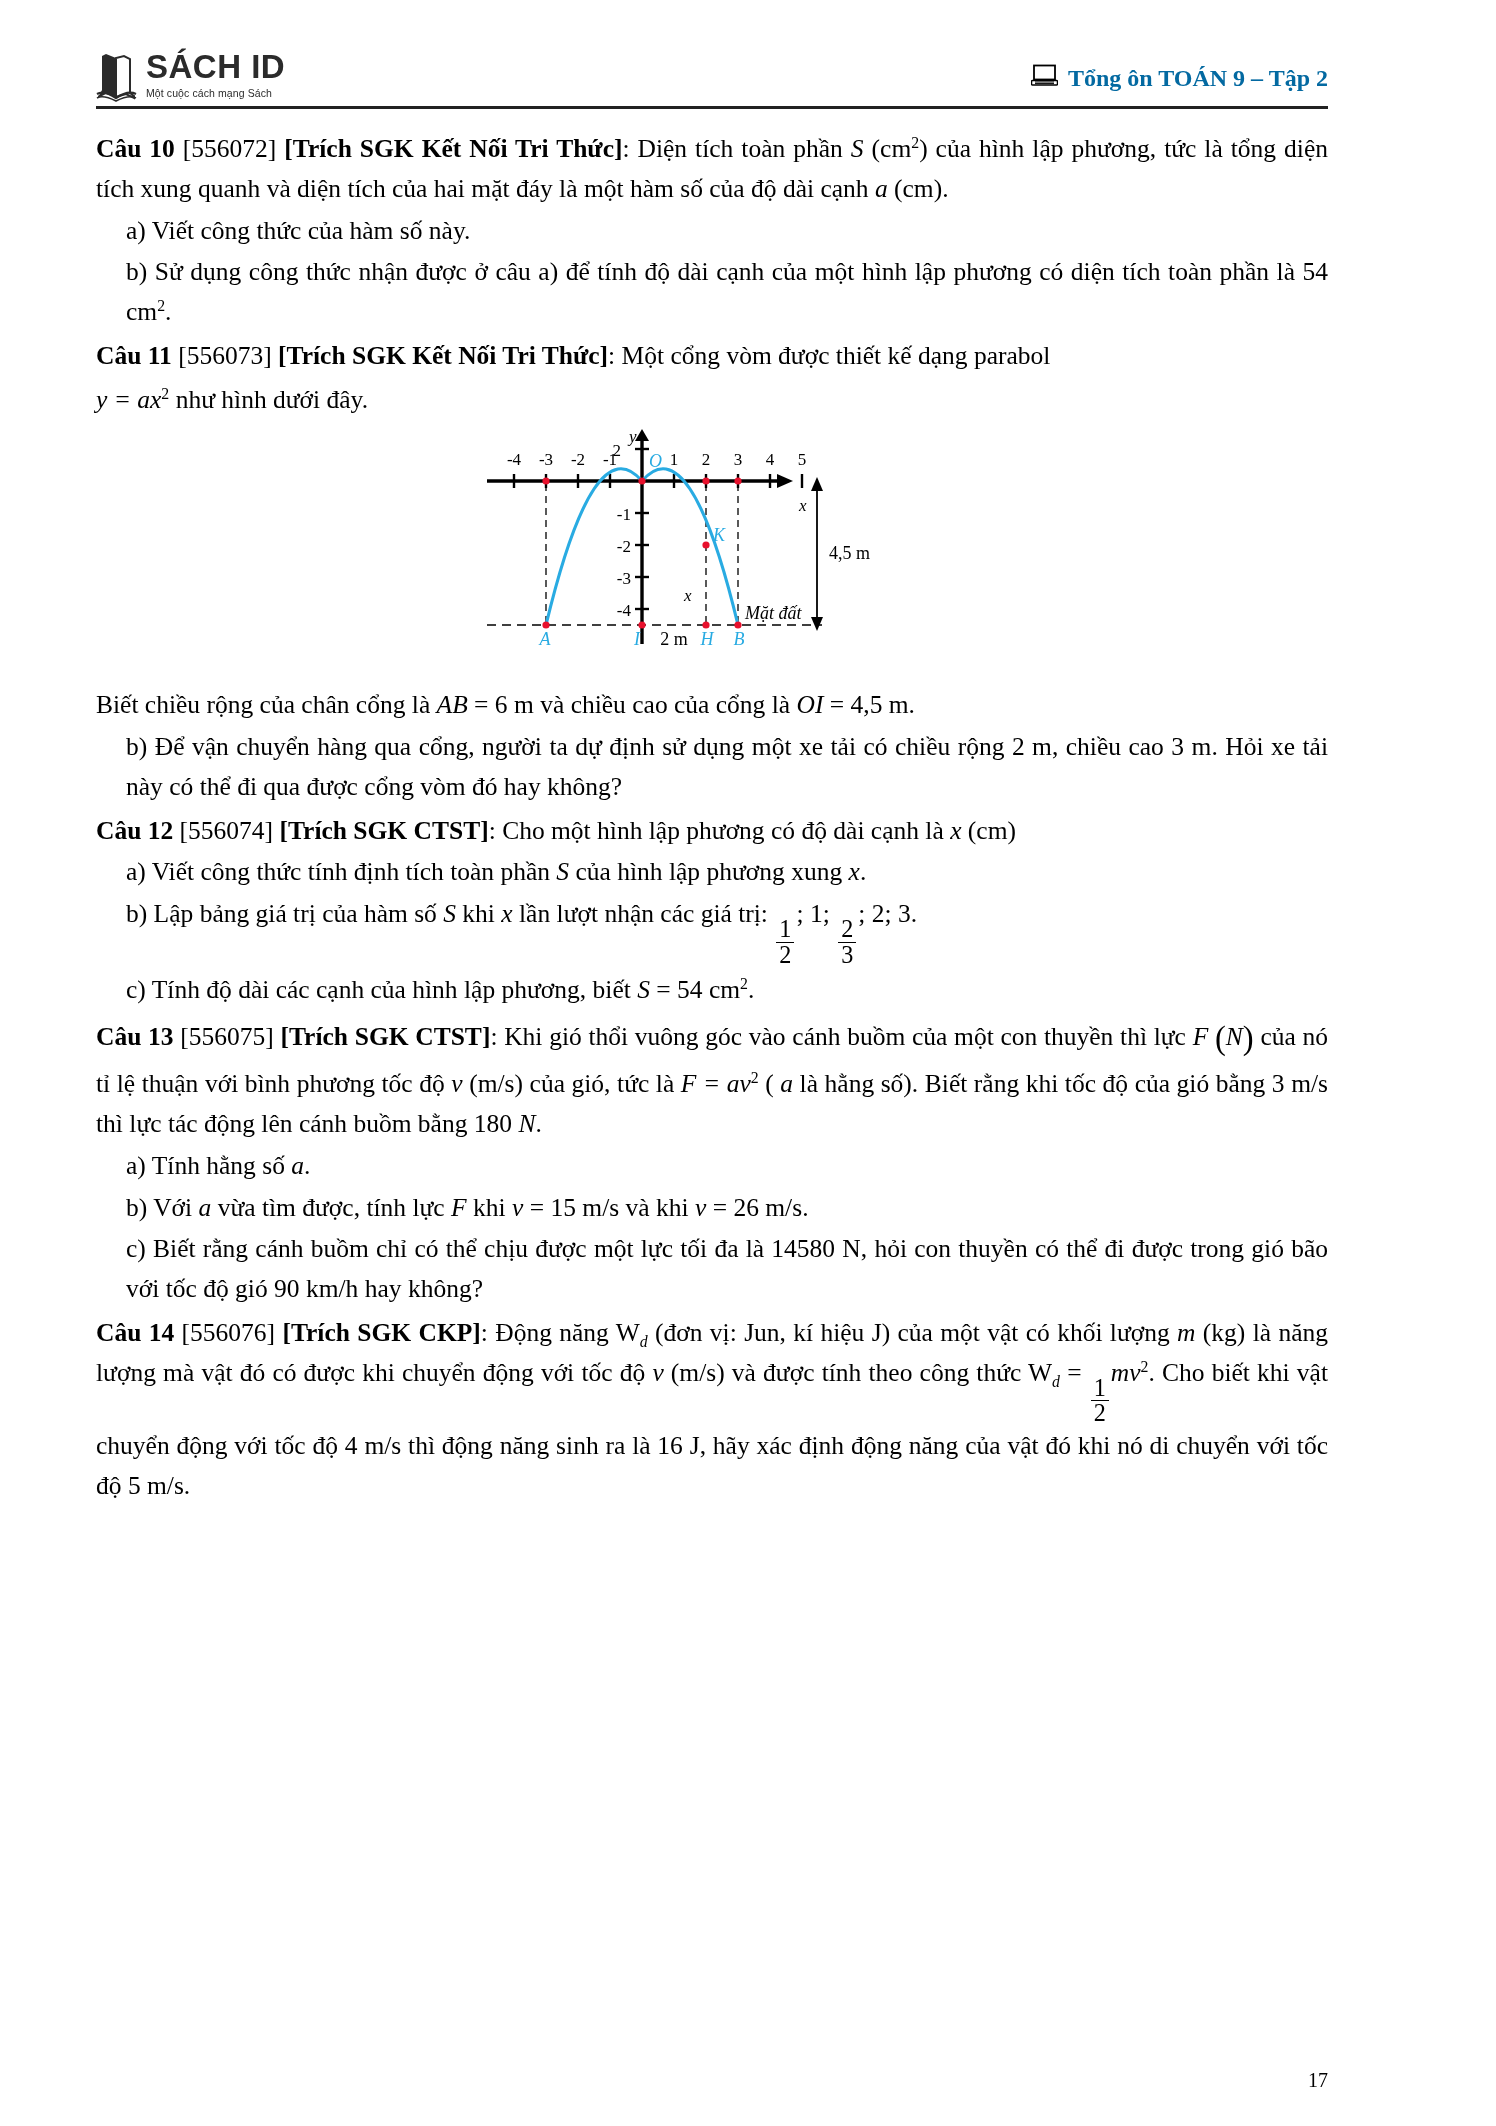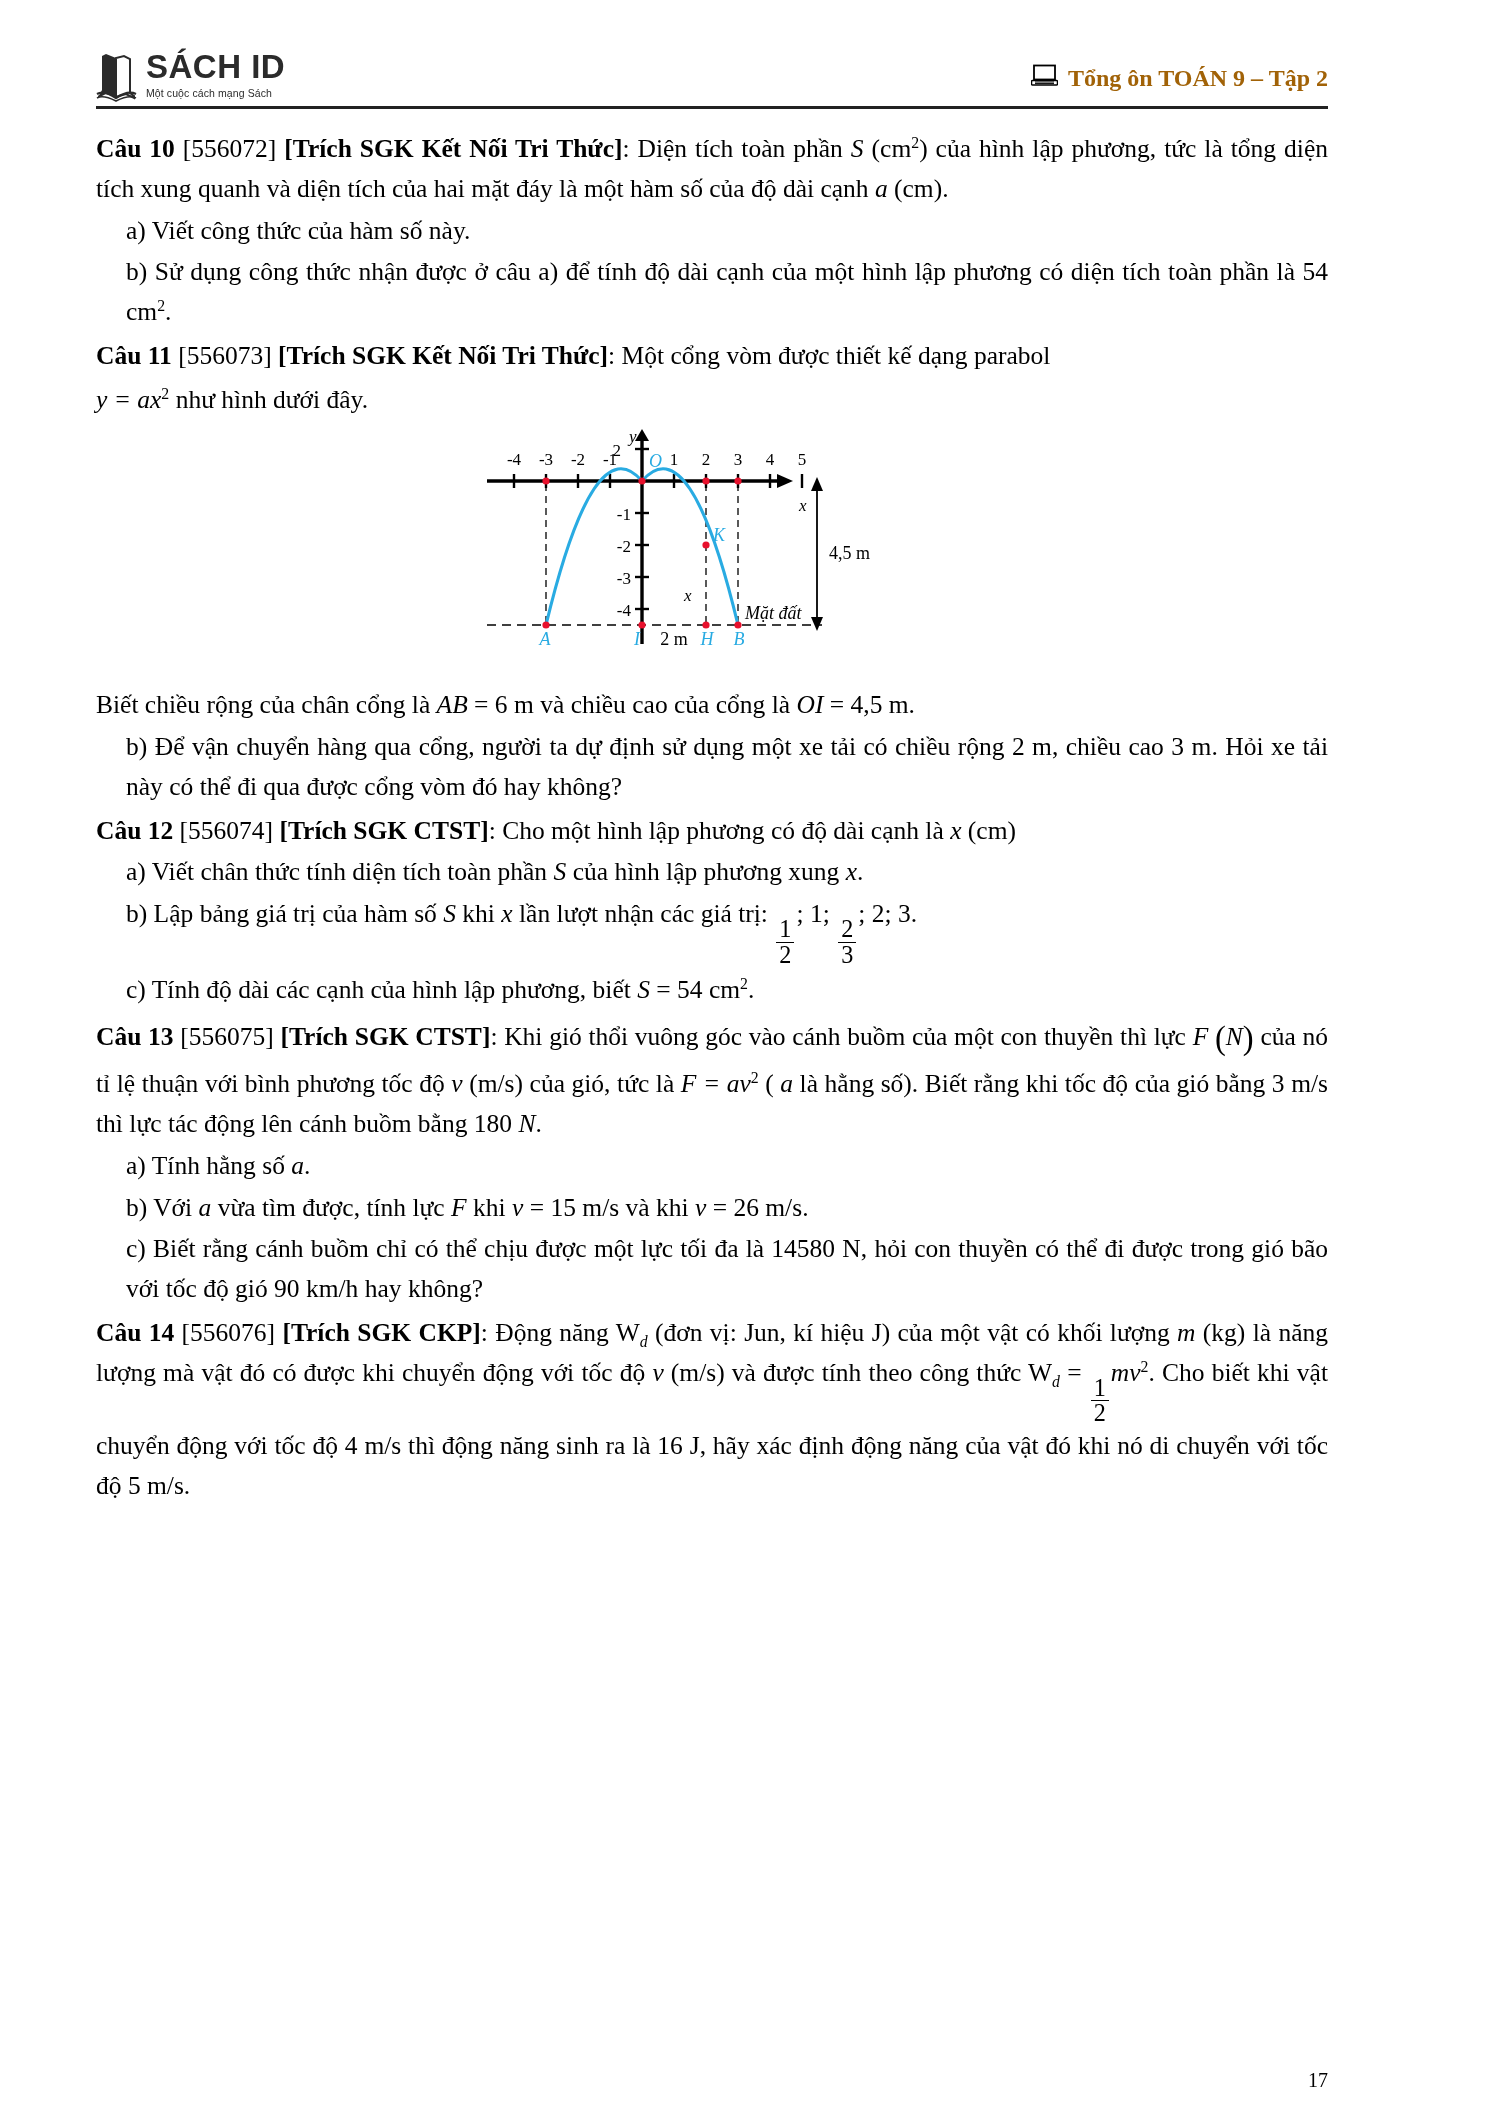--- a/index.html
+++ b/index.html
@@ -66,21 +66,21 @@
     margin-top: 3px;
   }
   .header-right {
     display: flex;
     align-items: center;
     gap: 10px;
     padding-bottom: 14px;
     font-family: "Liberation Serif", serif;
     font-weight: bold;
     font-size: 24px;
-    color: #a16207;
+    color: #0369a1;
     white-space: nowrap;
   }
   .laptop-icon { flex: none; display:block; }
 
   .rule {
     margin: 0 96px;
     border-top: 2.5px solid #222;
     border-bottom: 1.2px solid #222;
     height: 3px;
     box-sizing: border-box;
@@ -289,21 +289,21 @@
       </div>
     </div>
 
     <p class="blk"><span>Biết chiều rộng của chân cổng là </span><span class="mathvar">AB</span><span> = 6 m và chiều cao của cổng là </span><span class="mathvar">OI</span><span> = 4,5 m.</span></p>
 
 
     <p class="indent">b) Để vận chuyển hàng qua cổng, người ta dự định sử dụng một xe tải có chiều rộng 2 m, chiều cao 3 m. Hỏi xe tải này có thể đi qua được cổng vòm đó hay không?</p>
 
     <p class="blk"><span class="b">Câu 12</span> <span>[556074]</span> <span class="b">[Trích SGK CTST]</span><span>: Cho một hình lập phương  có độ dài cạnh là </span><span class="mathvar">x</span><span> (cm)</span></p>
 
-    <p class="indent"><span>a) Viết chân thức tính diện tích toàn phần </span><span class="mathvar">S</span><span> của hình lập phương xung </span><span class="mathvar">x</span><span>.</span></p>
+    <p class="indent"><span>a) Viết công thức tính định tích toàn phần </span><span class="mathvar">S</span><span> của hình lập phương xung </span><span class="mathvar">x</span><span>.</span></p>
 
     <p class="indent"><span>b) Lập bảng giá trị của hàm số </span><span class="mathvar">S</span><span> khi </span><span class="mathvar">x</span><span> lần lượt nhận các giá trị: </span><span class="frac">
           <span class="num">1</span>
           <span class="den">2</span>
         </span><span>; 1; </span><span class="frac">
           <span class="num">2</span>
           <span class="den">3</span>
         </span><span>; 2; 3.</span></p>
 
     <p class="indent"><span>c) Tính độ dài các cạnh của hình lập phương, biết </span><span class="mathvar">S</span><span> = 54 cm</span><sup>2</sup><span>.</span></p>

